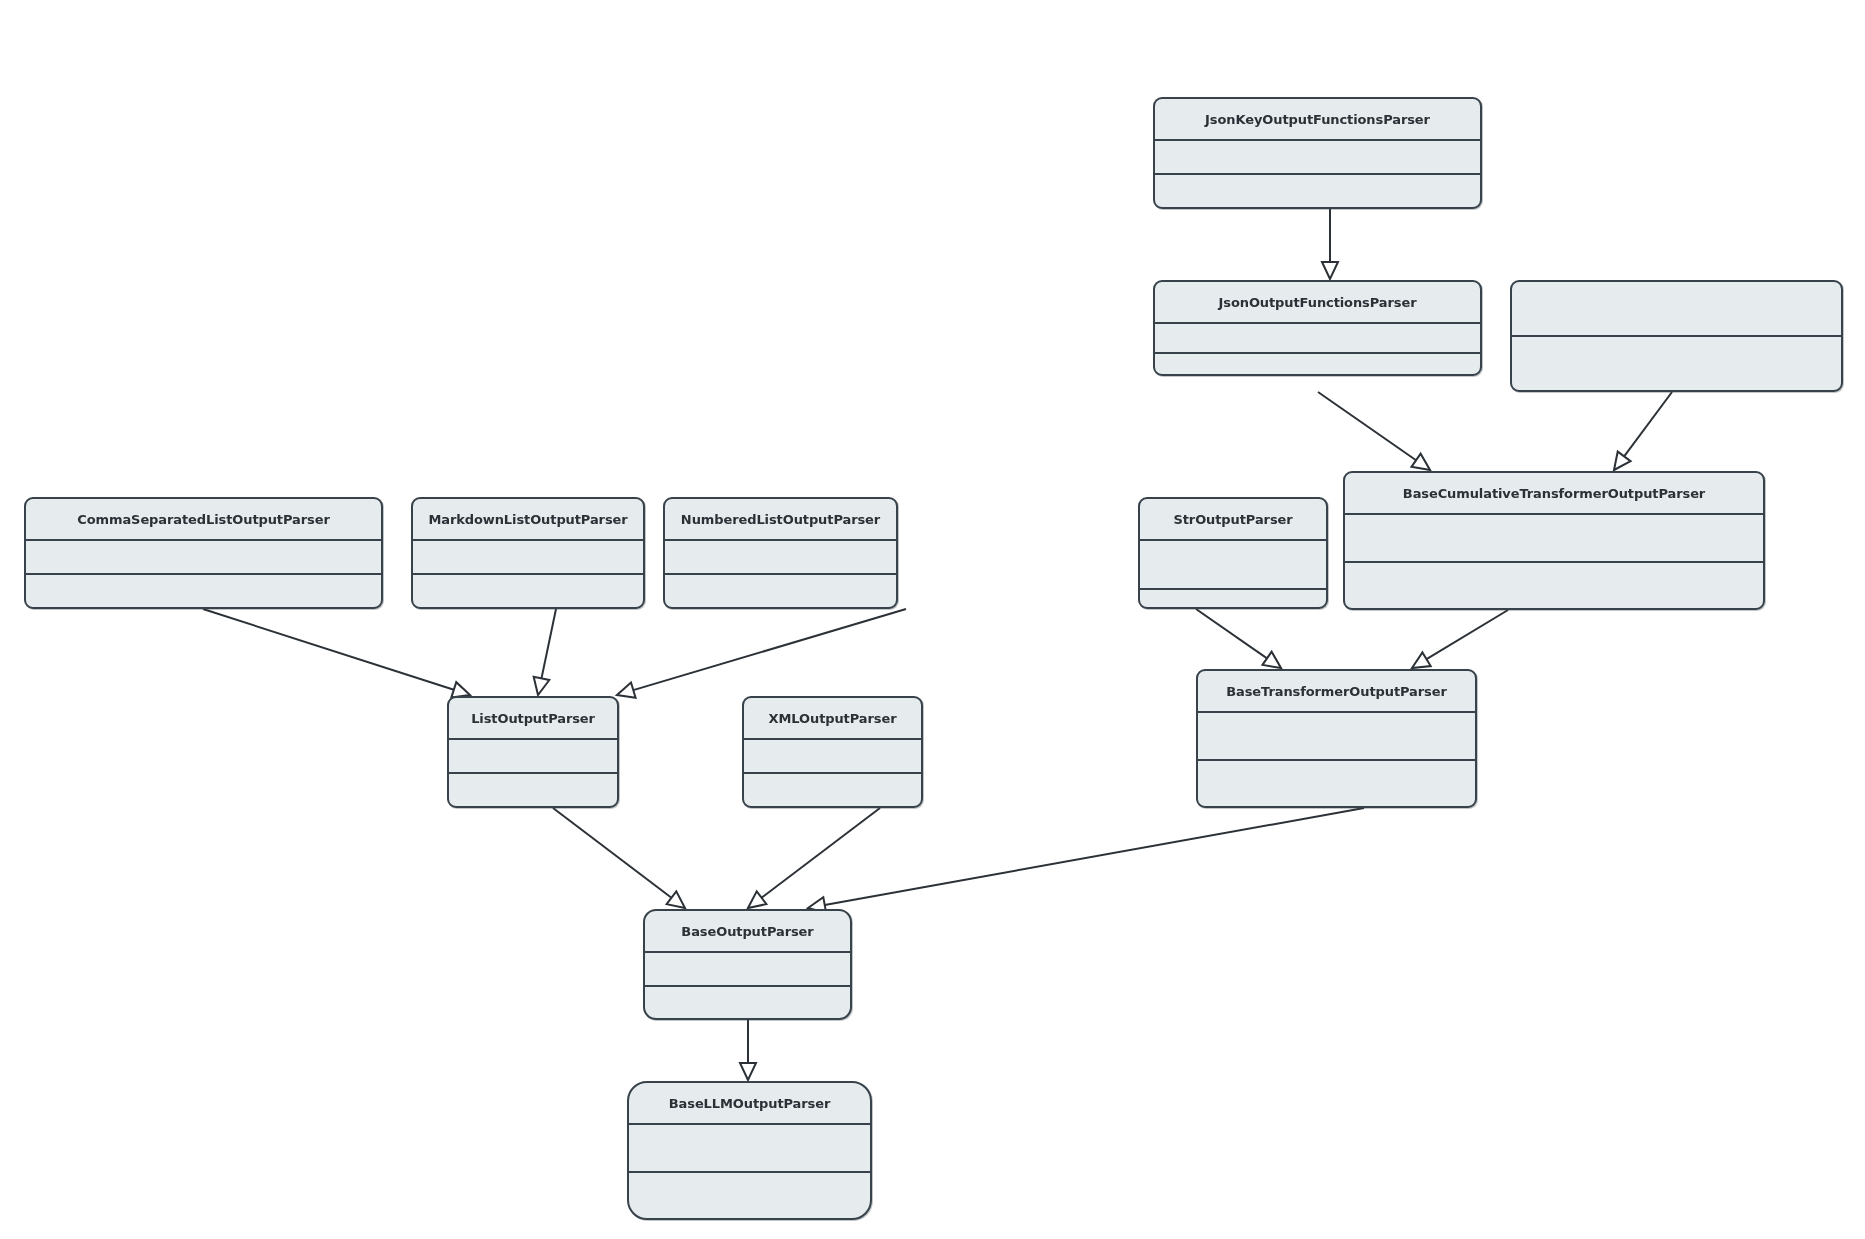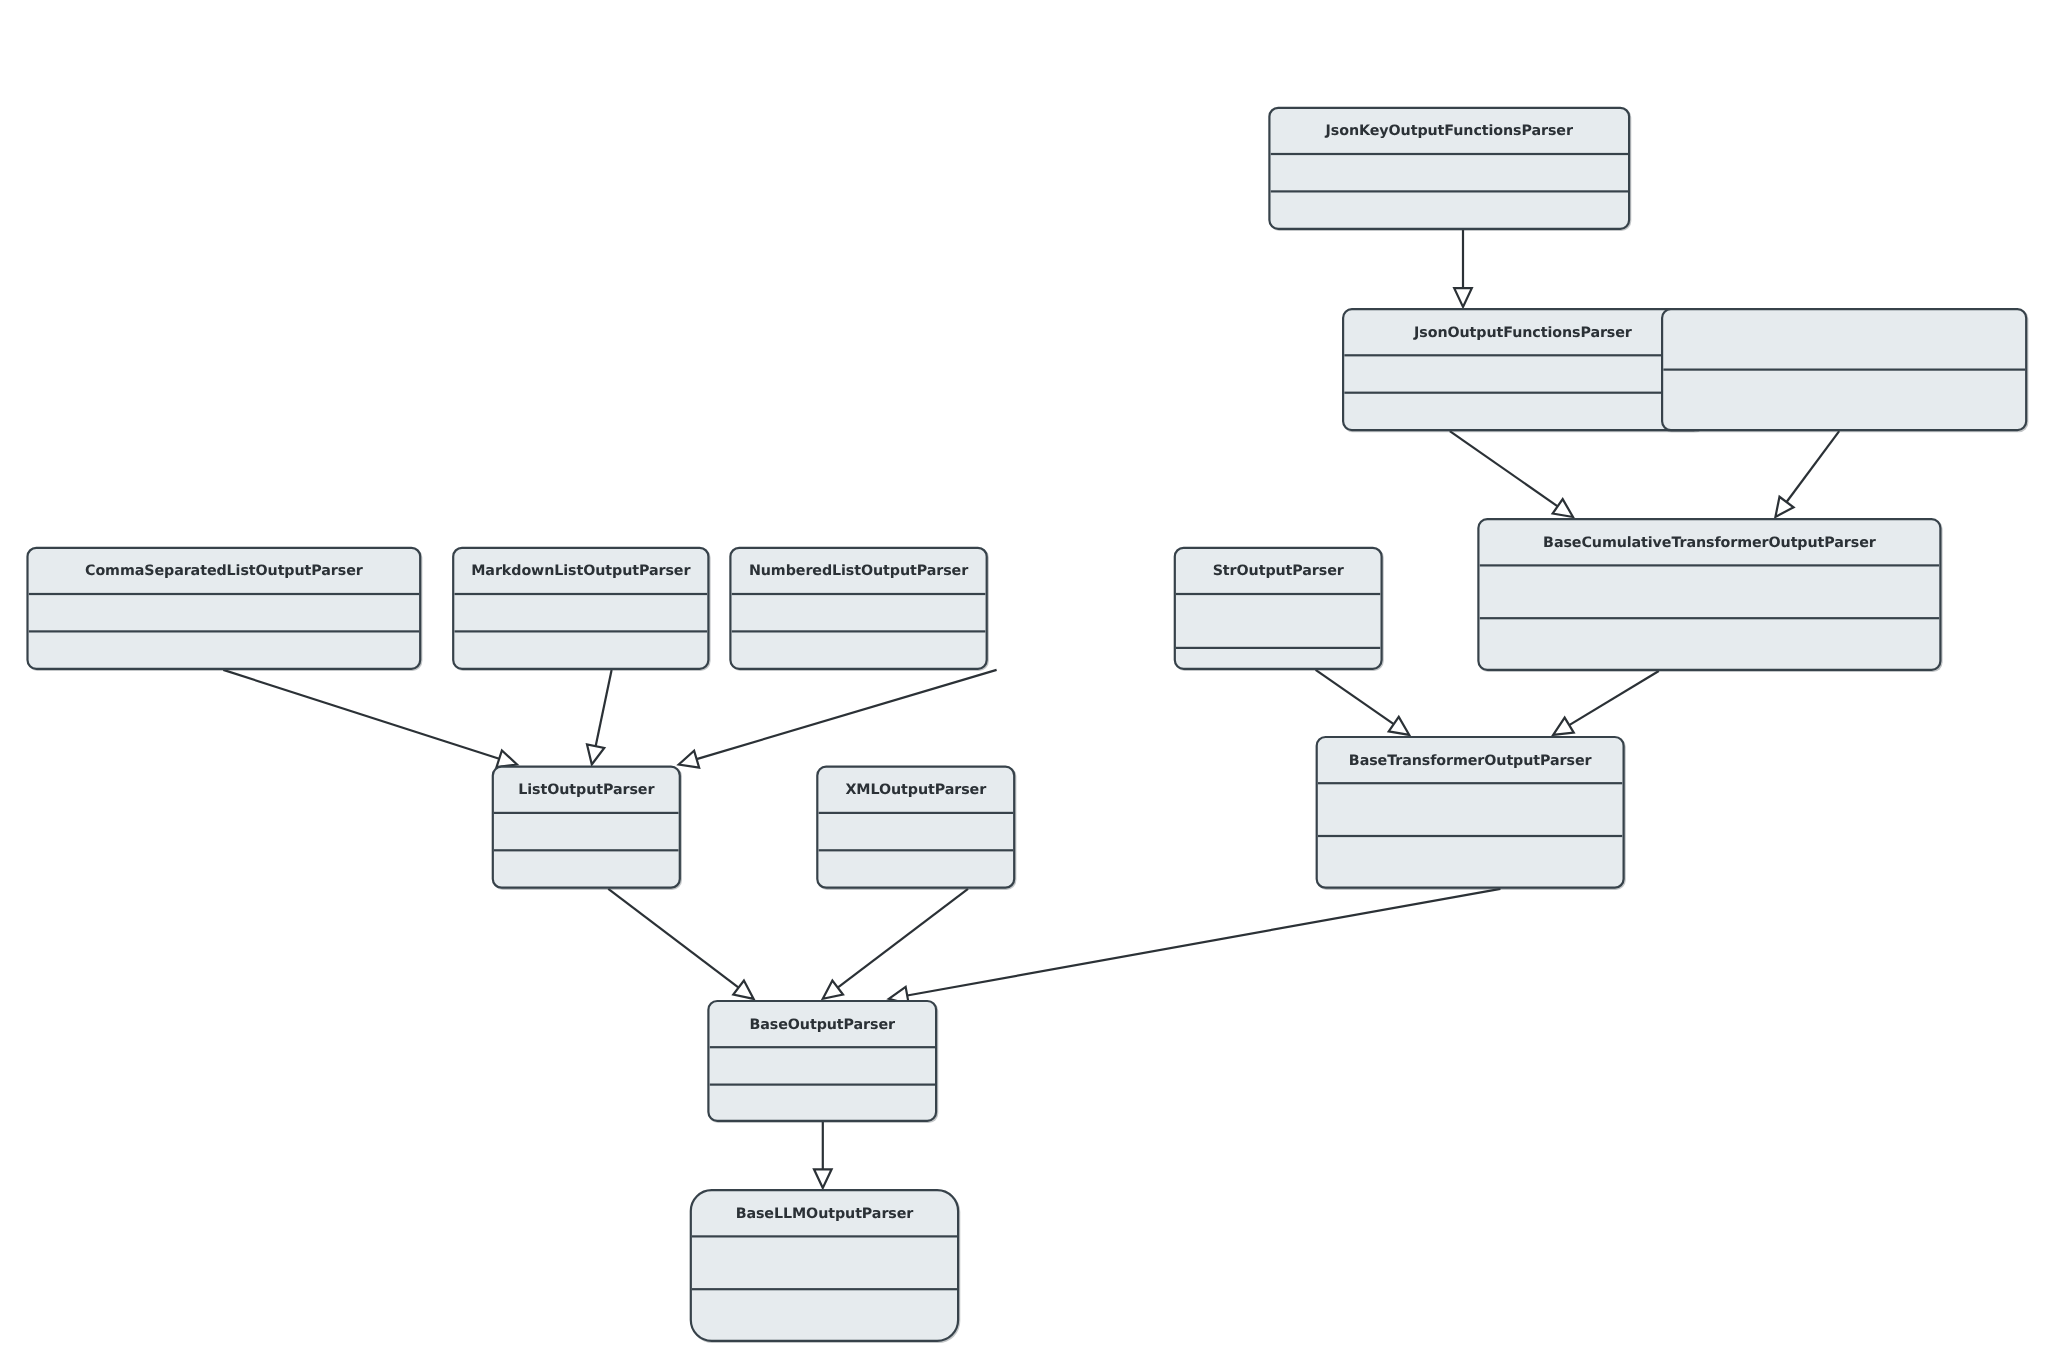--- a/index.html
+++ b/index.html
@@ -123,21 +123,21 @@
       </g>
     </svg>
 
 <div class="uml-class" style="left: 1153px; top: 97px; width: 329px; height: 112px;">
       <div class="uml-name-compartment">
         <span class="uml-class-name">JsonKeyOutputFunctionsParser</span>
       </div>
       <div class="uml-attr-compartment"></div>
       <div class="uml-method-compartment"></div>
     </div>
-    <div class="uml-class" style="left: 1220px; top: 280px; width: 329px; height: 112px;">
+    <div class="uml-class" style="left: 1153px; top: 280px; width: 329px; height: 96px;">
       <div class="uml-name-compartment">
         <span class="uml-class-name">JsonOutputFunctionsParser</span>
       </div>
       <div class="uml-attr-compartment"></div>
       <div class="uml-method-compartment"></div>
     </div>
     <div class="uml-class" style="left: 1510px; top: 280px; width: 333px; height: 112px;">
       <div class="uml-attr-compartment"></div>
       <div class="uml-method-compartment"></div>
     </div>
@@ -155,21 +155,21 @@
       <div class="uml-attr-compartment"></div>
       <div class="uml-method-compartment"></div>
     </div>
     <div class="uml-class" style="left: 663px; top: 497px; width: 235px; height: 112px;">
       <div class="uml-name-compartment">
         <span class="uml-class-name">NumberedListOutputParser</span>
       </div>
       <div class="uml-attr-compartment"></div>
       <div class="uml-method-compartment"></div>
     </div>
-    <div class="uml-class" style="left: 1067px; top: 497px; width: 190px; height: 112px; gap: 19px;">
+    <div class="uml-class" style="left: 1138px; top: 497px; width: 190px; height: 112px; gap: 19px;">
       <div class="uml-name-compartment">
         <span class="uml-class-name">StrOutputParser</span>
       </div>
       <div class="uml-attr-compartment"></div>
       <div class="uml-method-compartment"></div>
     </div>
     <div class="uml-class" style="left: 1343px; top: 471px; width: 422px; height: 139px;">
       <div class="uml-name-compartment">
         <span class="uml-class-name">BaseCumulativeTransformerOutputParser</span>
       </div>
@@ -190,21 +190,21 @@
       <div class="uml-attr-compartment"></div>
       <div class="uml-method-compartment"></div>
     </div>
     <div class="uml-class" style="left: 1196px; top: 669px; width: 281px; height: 139px;">
       <div class="uml-name-compartment">
         <span class="uml-class-name">BaseTransformerOutputParser</span>
       </div>
       <div class="uml-attr-compartment"></div>
       <div class="uml-method-compartment"></div>
     </div>
-    <div class="uml-class" style="left: 643px; top: 909px; width: 209px; height: 111px;">
+    <div class="uml-class" style="left: 643px; top: 909px; width: 209px; height: 111px; border-radius: 13px;">
       <div class="uml-name-compartment">
         <span class="uml-class-name">BaseOutputParser</span>
       </div>
       <div class="uml-attr-compartment"></div>
       <div class="uml-method-compartment"></div>
     </div>
     <div class="uml-class" style="left: 627px; top: 1081px; width: 245px; height: 139px; border-radius: 20px;">
       <div class="uml-name-compartment">
         <span class="uml-class-name">BaseLLMOutputParser</span>
       </div>

